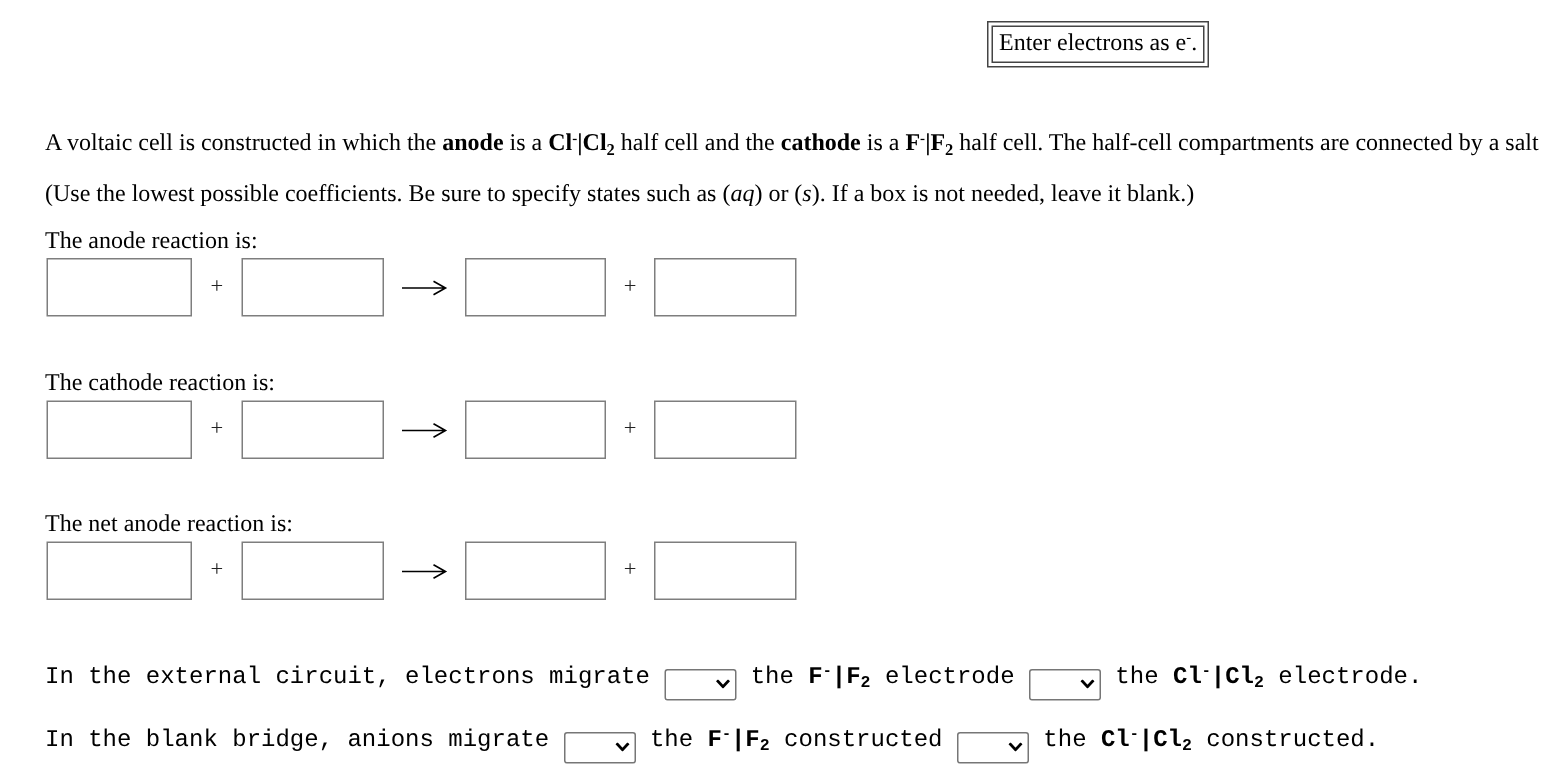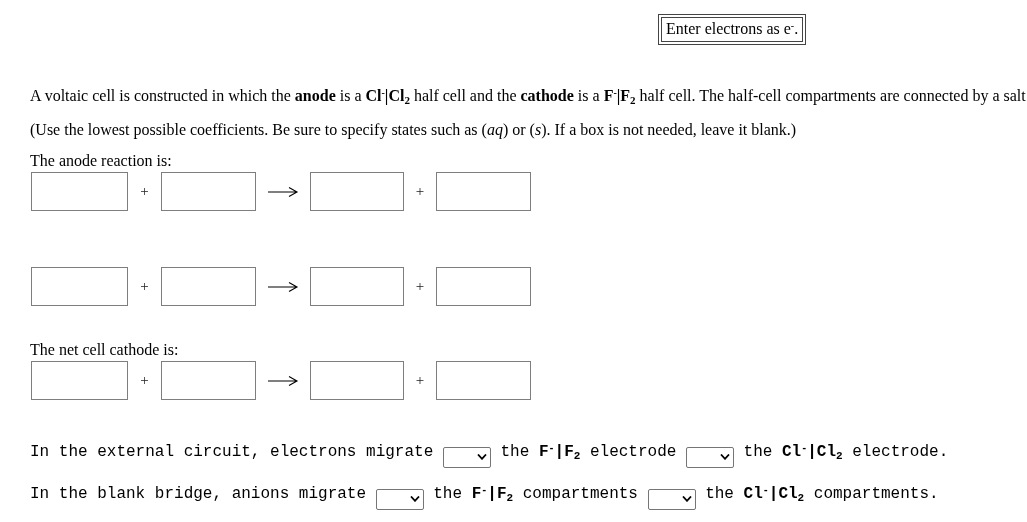--- a/index.html
+++ b/index.html
@@ -53,35 +53,36 @@
     <span class="op gap2">
         <svg class="arrow-svg" width="32" height="12" viewBox="0 0 32 12">
           <path d="M1 6 H29 M22 1.5 L30 6 L22 10.5" stroke="#000" stroke-width="1.1" fill="none"></path>
         </svg>
       </span>
     <input type="text" class="rbox b3" value="" style="">
     <span class="op gap3">+</span>
     <input type="text" class="rbox b4" value="" style="">
   </div>
 
+  <div class="abs sec-label" style="top:247px;">The cathode reaction is:</div>
   <div class="abs rrow" style="left:31px;top:267px;">
     <input type="text" class="rbox b1" value="" style="">
     <span class="op gap1">+</span>
     <input type="text" class="rbox b2" value="" style="">
     <span class="op gap2">
         <svg class="arrow-svg" width="32" height="12" viewBox="0 0 32 12">
           <path d="M1 6 H29 M22 1.5 L30 6 L22 10.5" stroke="#000" stroke-width="1.1" fill="none"></path>
         </svg>
       </span>
     <input type="text" class="rbox b3" value="" style="">
     <span class="op gap3">+</span>
     <input type="text" class="rbox b4" value="" style="">
   </div>
 
-  <div class="abs sec-label" style="top:341px;">The net cell cathode is:</div>
+  <div class="abs sec-label" style="top:341px;">The net anode reaction is:</div>
   <div class="abs rrow" style="left:31px;top:361px;">
     <input type="text" class="rbox b1" value="" style="">
     <span class="op gap1">+</span>
     <input type="text" class="rbox b2" value="" style="">
     <span class="op gap2">
         <svg class="arrow-svg" width="32" height="12" viewBox="0 0 32 12">
           <path d="M1 6 H29 M22 1.5 L30 6 L22 10.5" stroke="#000" stroke-width="1.1" fill="none"></path>
         </svg>
       </span>
     <input type="text" class="rbox b3" value="" style="">
@@ -90,17 +91,17 @@
   </div>
 
   <div class="abs sentence" style="top:438px;"><span>In the external circuit, electrons migrate </span><span class="sel-wrap"><select><option></option></select><svg class="chev" width="10" height="6" viewBox="0 0 10 6">
           <path d="M1 0.5 L5 4.8 L9 0.5" stroke="#000" stroke-width="1.8" fill="none"></path>
         </svg></span><span> the </span><b class="formula"><span>F</span><sup>-</sup><span>|</span><span>F</span><sub>2</sub></b><span> electrode </span><span class="sel-wrap"><select><option></option></select><svg class="chev" width="10" height="6" viewBox="0 0 10 6">
           <path d="M1 0.5 L5 4.8 L9 0.5" stroke="#000" stroke-width="1.8" fill="none"></path>
         </svg></span><span> the </span><b class="formula"><span>Cl</span><sup>-</sup><span>|</span><span>Cl</span><sub>2</sub></b><span> electrode.</span></div>
 
   <div class="abs sentence" style="top:480px;"><span>In the blank bridge, anions migrate </span><span class="sel-wrap"><select><option></option></select><svg class="chev" width="10" height="6" viewBox="0 0 10 6">
           <path d="M1 0.5 L5 4.8 L9 0.5" stroke="#000" stroke-width="1.8" fill="none"></path>
-        </svg></span><span> the </span><b class="formula"><span>F</span><sup>-</sup><span>|</span><span>F</span><sub>2</sub></b><span> compartments </span><span class="sel-wrap"><select><option></option></select><svg class="chev" width="10" height="6" viewBox="0 0 10 6">
+        </svg></span><span> the </span><b class="formula"><span>F</span><sup>-</sup><span>|</span><span>F</span><sub>2</sub></b><span> constructed </span><span class="sel-wrap"><select><option></option></select><svg class="chev" width="10" height="6" viewBox="0 0 10 6">
           <path d="M1 0.5 L5 4.8 L9 0.5" stroke="#000" stroke-width="1.8" fill="none"></path>
-        </svg></span><span> the </span><b class="formula"><span>Cl</span><sup>-</sup><span>|</span><span>Cl</span><sub>2</sub></b><span> compartments.</span></div>
+        </svg></span><span> the </span><b class="formula"><span>Cl</span><sup>-</sup><span>|</span><span>Cl</span><sub>2</sub></b><span> constructed.</span></div>
 
 </div>
 
 </body></html>

